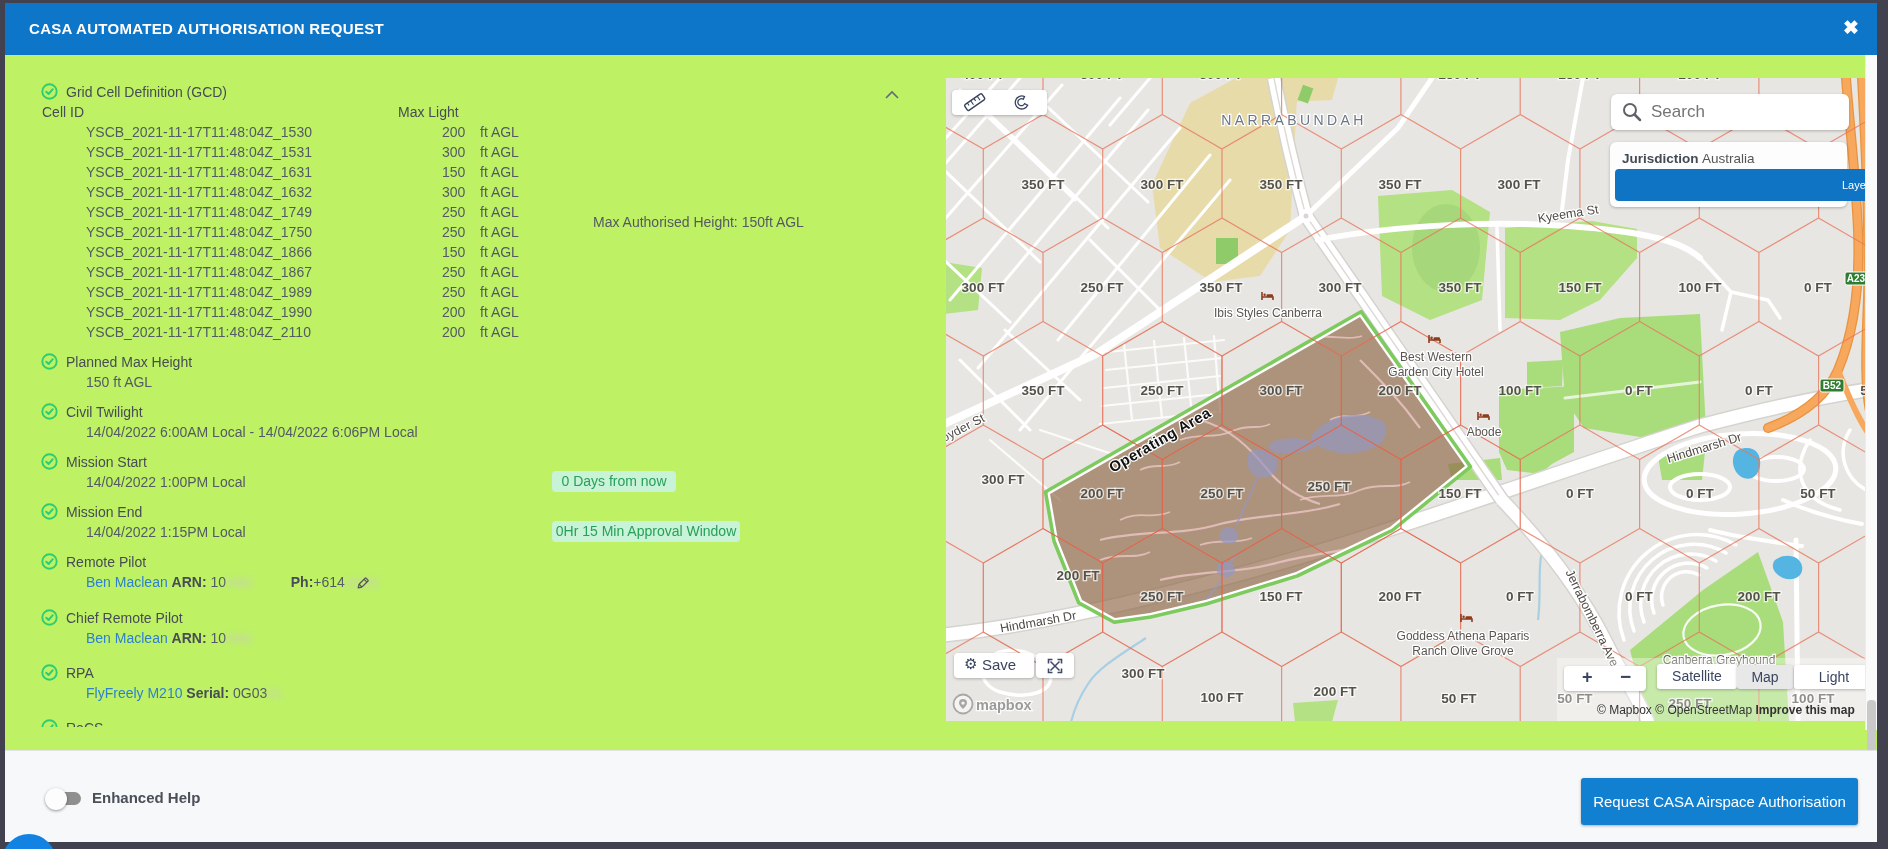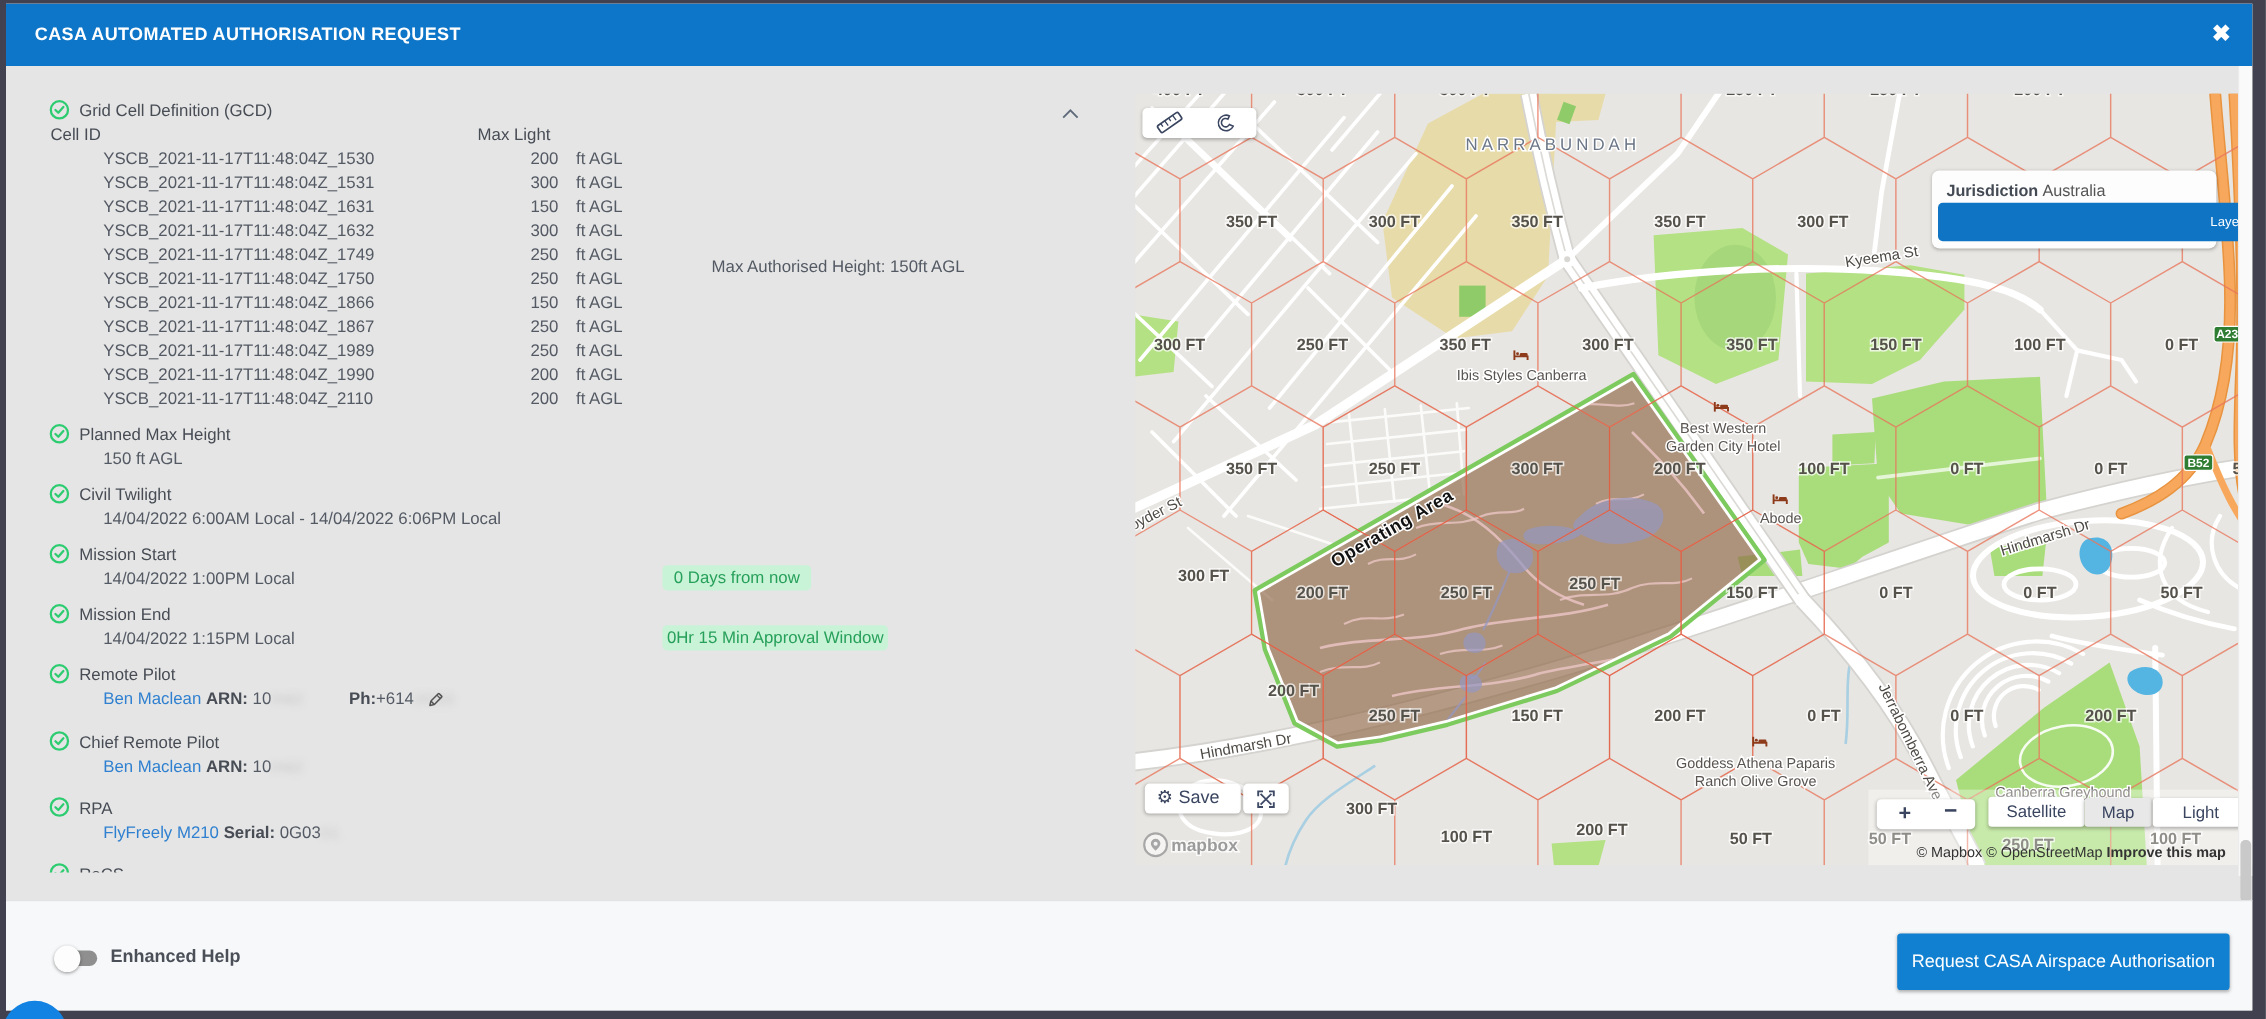--- a/index.html
+++ b/index.html
@@ -1,16 +1,16 @@
 <!DOCTYPE html>
 <html><head><meta charset="utf-8">
 <style>
 * { margin:0; padding:0; box-sizing:border-box; }
 html,body { width:1888px; height:849px; overflow:hidden; background:#41414f; font-family:"Liberation Sans",sans-serif; }
-#modal { position:absolute; left:5px; top:3px; width:1872px; height:839px; background:#e5e5e5; overflow:hidden; }
+#modal { position:absolute; left:5px; top:3px; width:1872px; height:839px; background:#bef264; overflow:hidden; }
 #hdr { position:absolute; left:0; top:0; width:100%; height:52px; background:#0e76c8; }
 #hdr .t { position:absolute; left:24px; top:17px; color:#fff; font-size:15px; font-weight:bold; letter-spacing:0.3px; }
 #hdr .x { position:absolute; right:18px; top:13px; color:#fff; font-size:19px; font-weight:bold; }
 #content { position:absolute; left:-5px; top:0; width:945px; height:724px; overflow:hidden; }
 .sh { position:absolute; font-size:14px; font-weight:normal; color:#474c55; white-space:nowrap; line-height:20px; }
 .ln { position:absolute; font-size:14px; color:#545a64; white-space:nowrap; line-height:20px;margin-left:44px; }
 .ln b { color:#474c55; }
 .lnk { color:#2f80d0; }
 .blur { color:#c8c8c8; filter:blur(3px); font-size:12px; }
 .chk { position:absolute; }
@@ -388,20 +388,27 @@
  <svg width="95" height="25" viewBox="0 0 95 25">
   <g transform="rotate(-35 22 12)">
           <rect x="12" y="9" width="21" height="7" rx="1.5" fill="none" stroke="#3a4560" stroke-width="1.4"></rect>
           <path d="M16,9 V12 M20,9 V14 M24,9 V12 M28,9 V14" stroke="#3a4560" stroke-width="1.1"></path>
         </g>
   <g fill="none" stroke="#3a4560" stroke-width="1.3">
           <path d="M70,6 A6.5,6.5 0 1 0 76.5,12.5 L73,12.5 A3.5,3.5 0 1 1 70,9 Z" transform="rotate(25 70 12)"></path>
         </g>
  </svg>
 </div>
+<div class="mbtn" style="left:1606px;top:91px;width:238px;height:36px;border-radius:6px">
+ <svg width="26" height="26" viewBox="0 0 26 26" style="position:absolute;left:8px;top:5px">
+        <circle cx="11" cy="11" r="6" fill="none" stroke="#5f6368" stroke-width="2"></circle>
+        <path d="M15.5,15.5 L21,21" stroke="#5f6368" stroke-width="2.5" stroke-linecap="round"></path>
+      </svg>
+ <span style="position:absolute;left:40px;top:8px;font-size:17px;color:#757575">Search</span>
+</div>
 <div class="mbtn" style="left:1605px;top:139px;width:237px;height:65px;border-radius:6px;background:#fdfdfd">
  <span style="position:absolute;left:12px;top:9px;font-size:13.5px;font-weight:bold;color:#444a54">Jurisdiction</span>
  <span style="position:absolute;left:92px;top:9px;font-size:13.5px;color:#555">Australia</span>
  <div style="position:absolute;left:5px;top:27px;width:260px;height:32px;background:#0f74c4;border-radius:4px;color:#fff;font-size:11px;text-align:right;line-height:32px">Layers</div>
 </div>
 <div class="mbtn" style="left:949px;top:650px;width:80px;height:25px">
  <span style="position:absolute;left:10px;top:2px;font-size:15px">⚙</span>
  <span style="position:absolute;left:28px;top:3px;font-size:15px">Save</span>
 </div>
 <div class="mbtn" style="left:1031px;top:650px;width:38px;height:25px">

